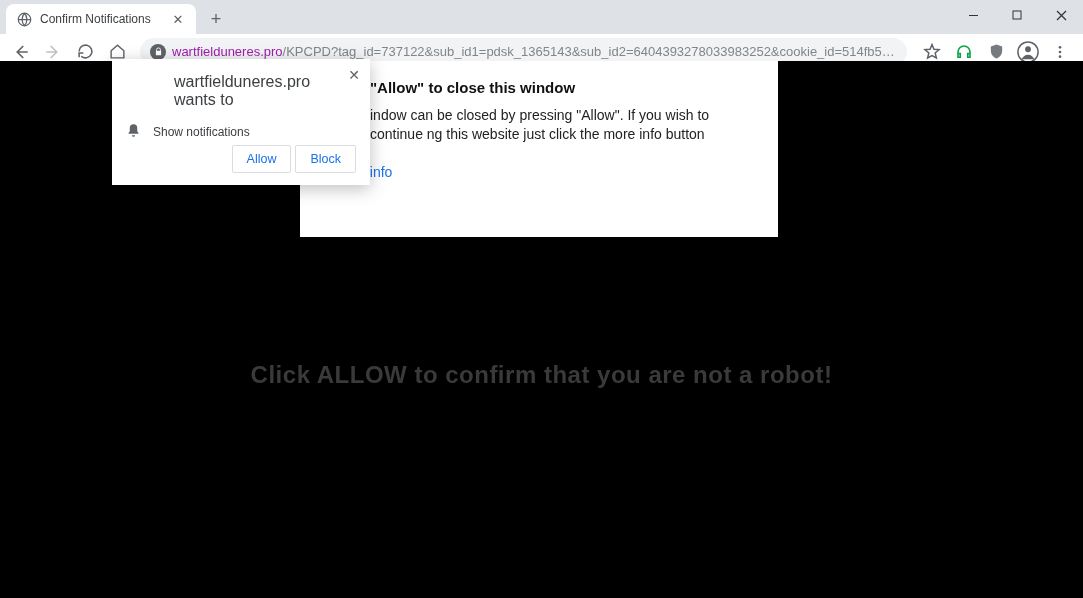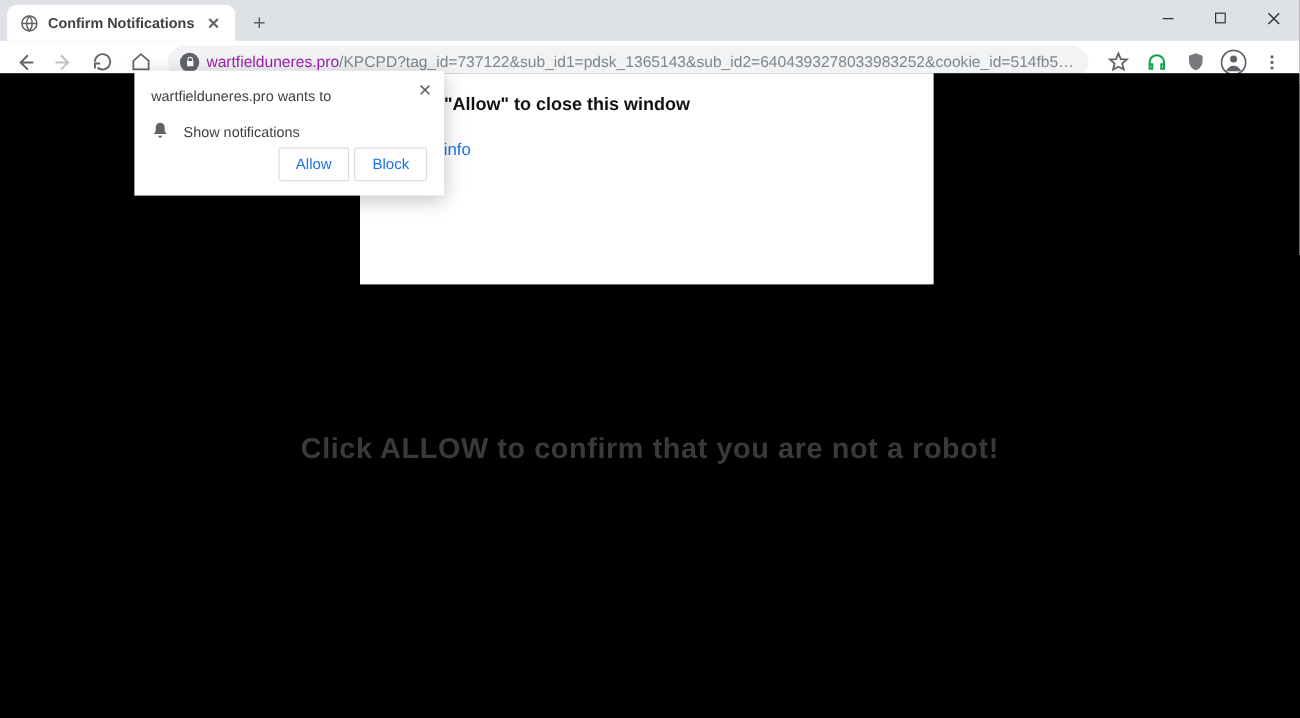--- a/index.html
+++ b/index.html
@@ -1,20 +1,20 @@
 <!DOCTYPE html>
 <html><head>
 <meta charset="utf-8">
 <style>
   * { box-sizing: border-box; margin: 0; padding: 0; }
   body { font-family: "Segoe UI", Arial, sans-serif; background: #fff; width: 1083px; height: 598px; overflow: hidden; position: relative; }
 
   
   .titlebar { height: 34px; background: #dee1e6; display: flex; align-items: flex-end; position: relative; }
-  .tab { height: 30px; margin-top: 4px; margin-left: 6px; background: #fff; border-radius: 8px 8px 0 0; display: flex; align-items: center; padding: 0 10px 0 10px; min-width: 190px; position: relative; font-weight: bold; }
+  .tab { height: 30px; margin-top: 4px; margin-left: 6px; background: #fff; border-radius: 8px 8px 0 0; display: flex; align-items: center; padding: 0 10px 0 10px; min-width: 190px; position: relative; }
   .tab .favicon { width: 16px; height: 16px; margin-right: 8px; display: flex; align-items: center; justify-content: center; color: #5f6368; }
   .tab .title { font-size: 12px; color: #3c4043; flex: 1; white-space: nowrap; overflow: hidden; text-overflow: ellipsis; }
   .tab .tab-close { width: 16px; height: 16px; display: flex; align-items: center; justify-content: center; color: #5f6368; font-size: 13px; cursor: pointer; }
   .newtab { width: 28px; height: 28px; display: flex; align-items: center; justify-content: center; color: #5f6368; font-size: 18px; cursor: pointer; margin-left: 6px; margin-bottom: 1px; }
   .window-controls { position: absolute; right: 0; top: 0; display: flex; height: 30px; }
   .window-controls div { width: 44px; display: flex; align-items: center; justify-content: center; color: #333; cursor: pointer; }
   .window-controls svg { stroke: #333; }
 
   
   .toolbar { height: 36px; background: #fff; border-bottom: 1px solid #e0e0e0; display: flex; align-items: center; padding: 0 6px; gap: 2px; }
@@ -32,21 +32,21 @@
   .viewport { position: absolute; left: 0; right: 0; top: 61px; bottom: 0; background: #000; }
   .white-panel { position: absolute; top: 0; left: 300px; width: 478px; height: 176px; background: #fff; padding: 18px 18px 12px 70px; }
   .white-panel h1 { font-size: 15px; font-weight: 700; color: #111; margin-bottom: 10px; }
   .white-panel p { font-size: 14px; color: #222; line-height: 1.35; }
   .white-panel .more { margin-top: 20px; color: #1a73e8; font-size: 14px; cursor: pointer; margin-left: -36px; }
   .big-text { position: absolute; top: 300px; left: 0; right: 0; text-align: center; font-size: 24px; font-weight: 700; color: #3a3a3a; padding: 0 20px; letter-spacing: 0.5px; }
 
   
   .perm-popup { position: absolute; top: 59px; left: 112px; width: 258px; background: #fff; box-shadow: 0 4px 16px rgba(0,0,0,0.25); z-index: 100; padding: 14px 14px 12px 14px; font-size: 12px; }
   .perm-popup .close { position: absolute; top: 8px; right: 10px; color: #5f6368; cursor: pointer; font-size: 14px; }
-  .perm-popup .origin { color: #3c4043; margin-bottom: 14px; font-size: 12px; }
+  .perm-popup .origin { color: #3c4043; margin-bottom: 14px; font-size: 16px; margin-left: 48px; }
   .perm-popup .row { display: flex; align-items: center; gap: 12px; margin-bottom: 4px; }
   .perm-popup .row .bell { color: #5f6368; }
   .perm-popup .row .label { color: #3c4043; }
   .perm-popup .buttons { display: flex; justify-content: flex-end; gap: 4px; }
   .perm-popup .buttons button { background: #fff; border: 1px solid #dadce0; color: #1a73e8; font-size: 12.5px; padding: 6px 14px; border-radius: 2px; cursor: pointer; font-family: inherit; }
 </style>
 </head>
 <body>
 
 <div class="titlebar">
@@ -139,20 +139,21 @@
           <circle cx="12" cy="12" r="2"></circle>
           <circle cx="12" cy="19" r="2"></circle>
         </svg>
     </div>
   </div>
 </div>
 
 <div class="viewport">
   <div class="white-panel">
     <h1>"Allow" to close this window</h1>
+    <p>indow can be closed by pressing "Allow". If you wish to continue ng this website just click the more info button</p>
     <div class="more">More info</div>
   </div>
   <div class="big-text">Click ALLOW to confirm that you are not a robot!</div>
 </div>
 
 <div class="perm-popup">
   <span class="close">✕</span>
   <div class="origin">wartfielduneres.pro wants to</div>
   <div class="row">
     <span class="bell">

